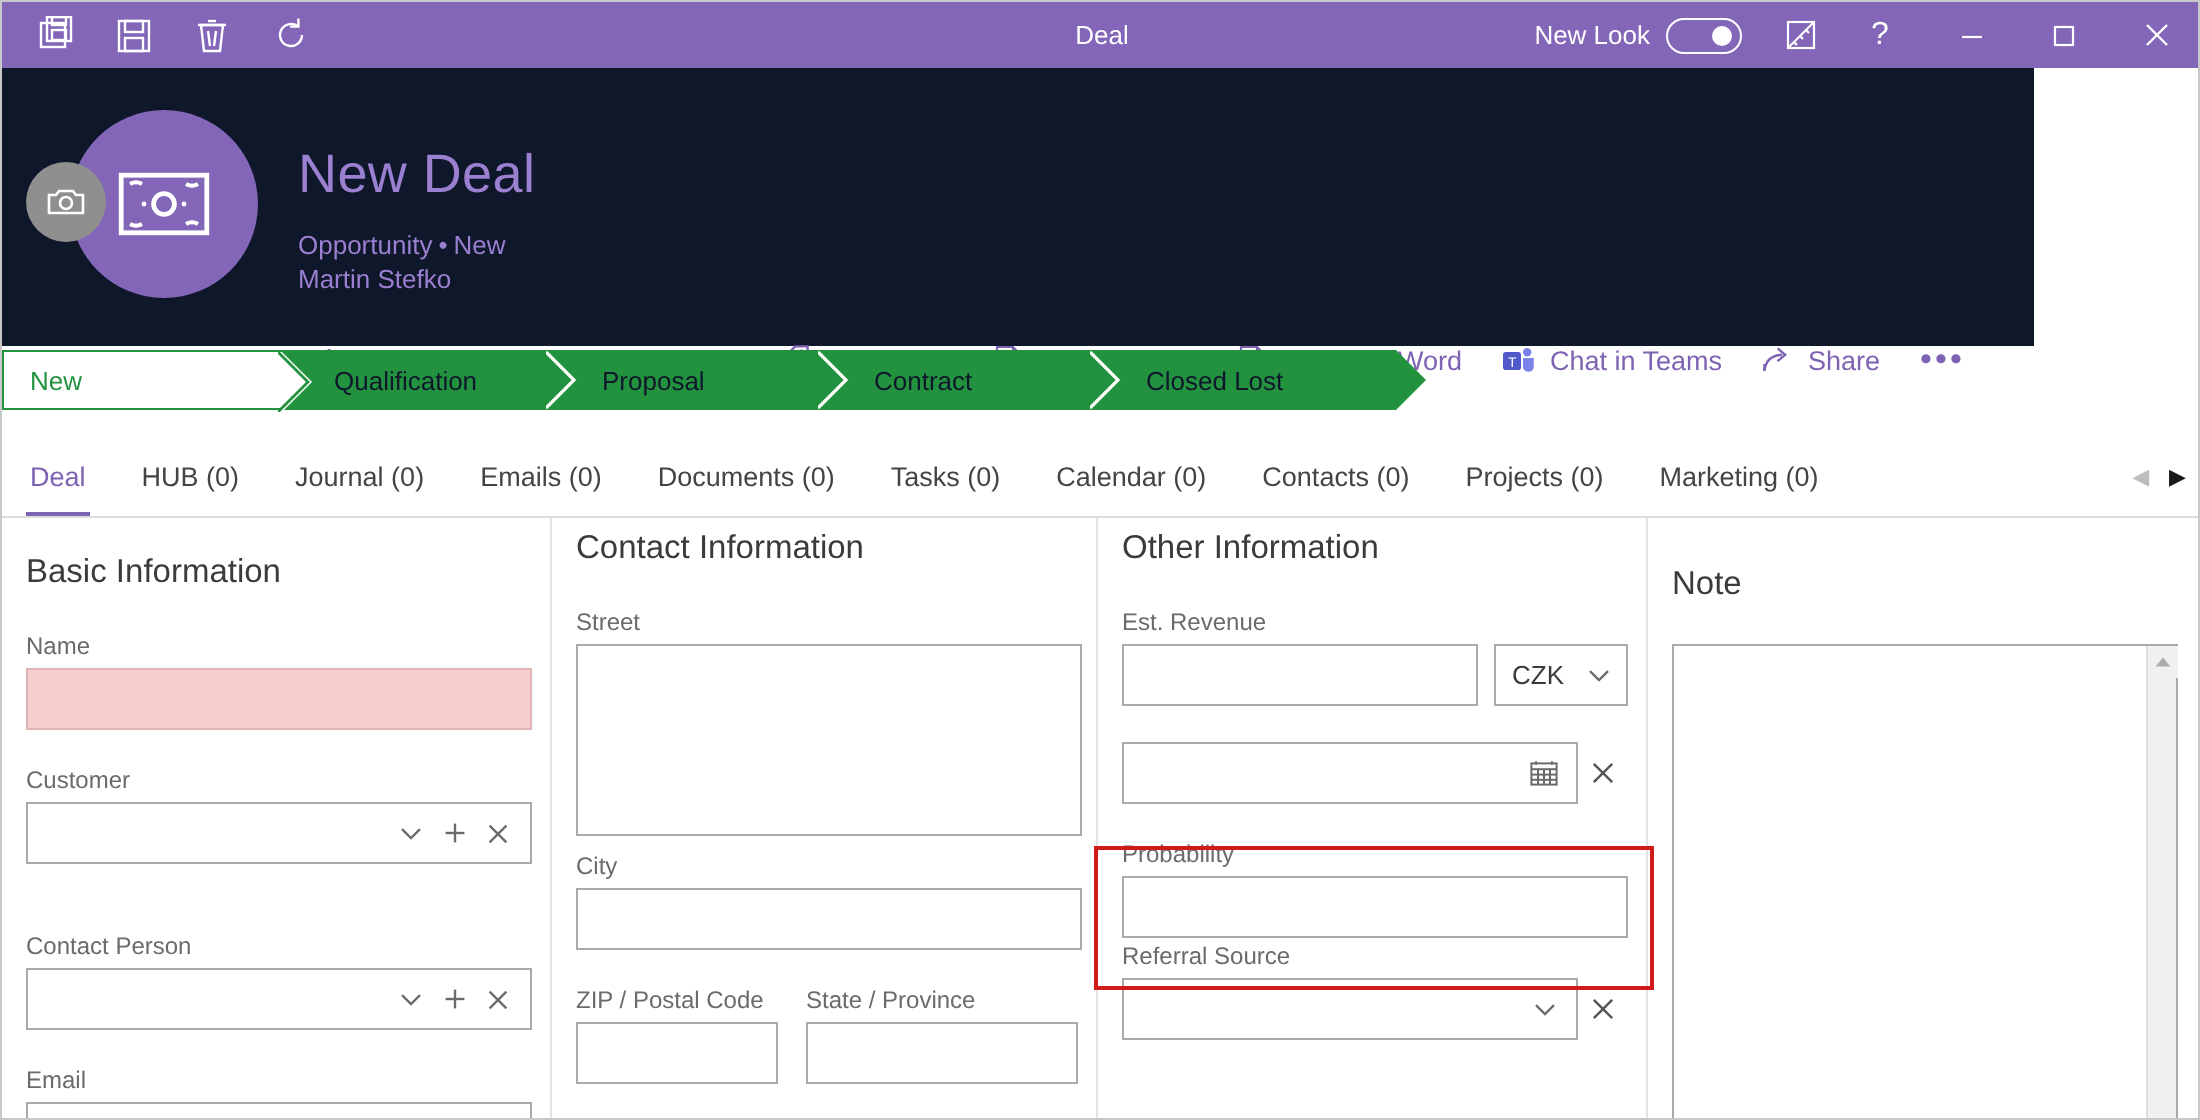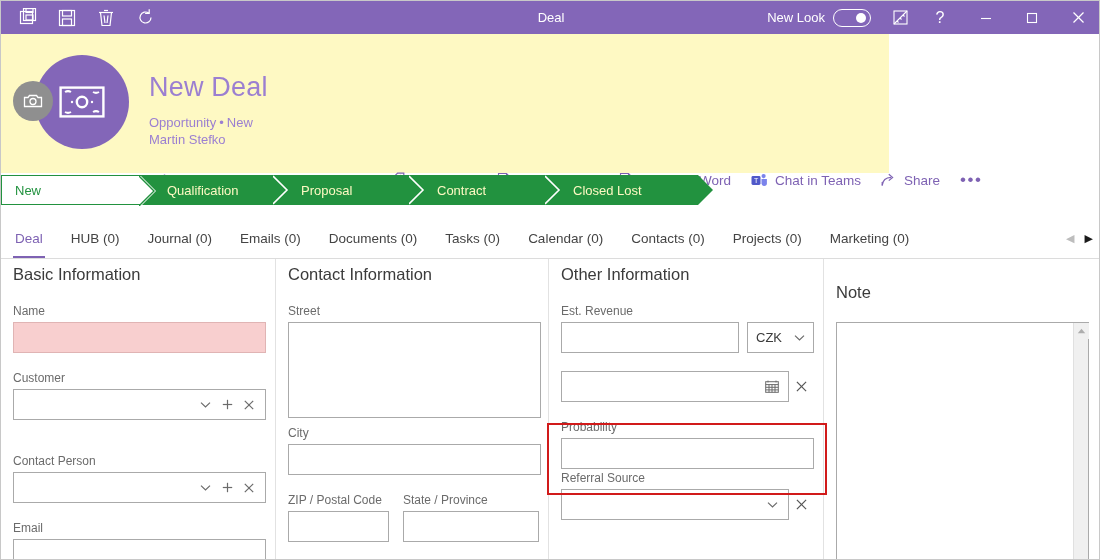--- a/index.html
+++ b/index.html
@@ -45,22 +45,22 @@
     width: 34px; height: 33px; display: flex; align-items: center; justify-content: center;
     color: #fff; cursor: pointer; font-size: 14px;
   }
   .win-btn {
     width: 46px; height: 33px; display: flex; align-items: center; justify-content: center;
     color: #fff; cursor: pointer;
   }
 
   
   .header {
-    position: absolute; top: 33px; left: 0; width: 888px; height: 139px;
-    background: #fef9c3;
+    position: absolute; top: 33px; left: 0; width: 1016px; height: 139px;
+    background: #0f172a;
   }
   .avatar-wrap { position: absolute; left: 12px; top: 21px; width: 104px; height: 94px; }
   .avatar {
     position: absolute; left: 22px; top: 0; width: 94px; height: 94px; border-radius: 50%;
     background: #8366b8; display: flex; align-items: center; justify-content: center;
   }
   .cam-badge {
     position: absolute; left: 0px; top: 26px; width: 40px; height: 40px; border-radius: 50%;
     background: #8f8f8f; display: flex; align-items: center; justify-content: center;
     cursor: pointer;
@@ -81,21 +81,21 @@
   .act svg { display:block; }
   .act-dots { padding: 4px 10px; cursor: pointer; font-size: 17px; letter-spacing: 1.5px; line-height: 12px; color:#7e62b3;}
 
   
   .stages {
     position: absolute; top: 174px; left: 0; height: 30px; width: 836px;
     display: flex; font-size: 13px;
   }
   .stage {
     position: relative; height: 30px; display: flex; align-items: center;
-    background: #22923f; color: #fef9c3; cursor: pointer;
+    background: #22923f; color: #0f172a; cursor: pointer;
   }
   .stage .lbl { padding-left: 26px; padding-right: 12px; white-space: nowrap; z-index: 2; }
   .stage:first-child .lbl { padding-left: 13px; }
   .stage::after {
     content: ""; position: absolute; right: -15px; top: 0; width: 15px; height: 30px;
     background: #22923f; z-index: 3;
     clip-path: polygon(0 0, 100% 50%, 0 100%);
   }
   .stage .chev {
     position: absolute; right: -14px; top: 0; width: 16px; height: 30px; z-index: 4;
@@ -428,21 +428,21 @@
     </div>
   </div>
 
   <div class="form">
 
     <div class="col-divider" style="left:274px"></div>
     <div class="col-divider" style="left:547px"></div>
     <div class="col-divider" style="left:822px"></div>
 
     <div class="col" id="colA">
-      <div class="col-title" style="margin-top:6px">Basic Information</div>
+      <div class="col-title" style="margin-top:18px">Basic Information</div>
 
       <div class="grp" style="margin-top:20px">
         <div class="fld-label">Name</div>
         <div class="inp required"></div>
       </div>
 
       <div class="grp" style="margin-top:18px">
         <div class="fld-label">Customer</div>
         <div class="inp">
           <div class="inp-icons">

